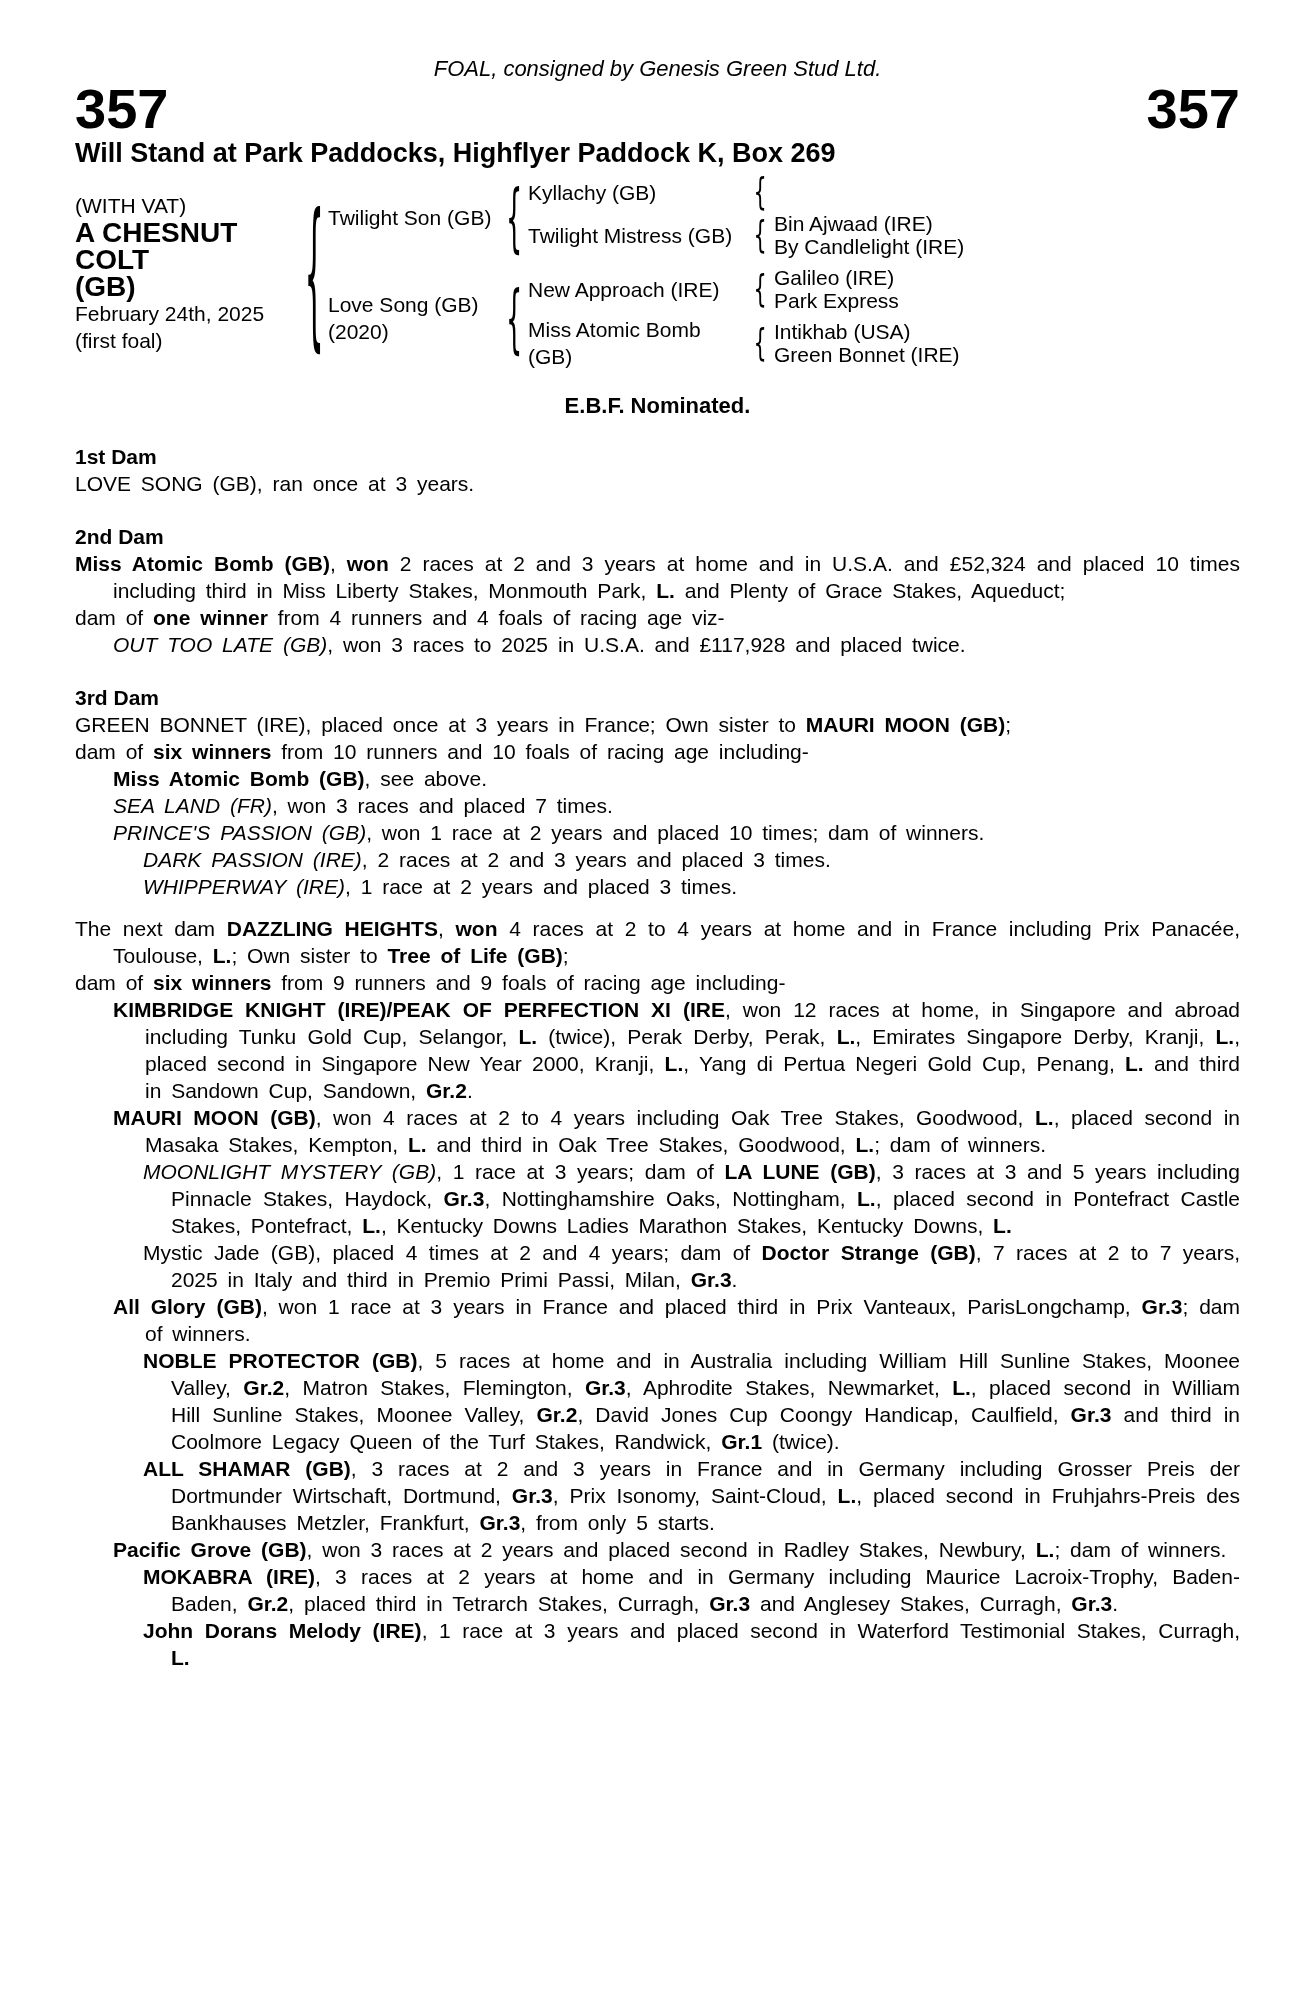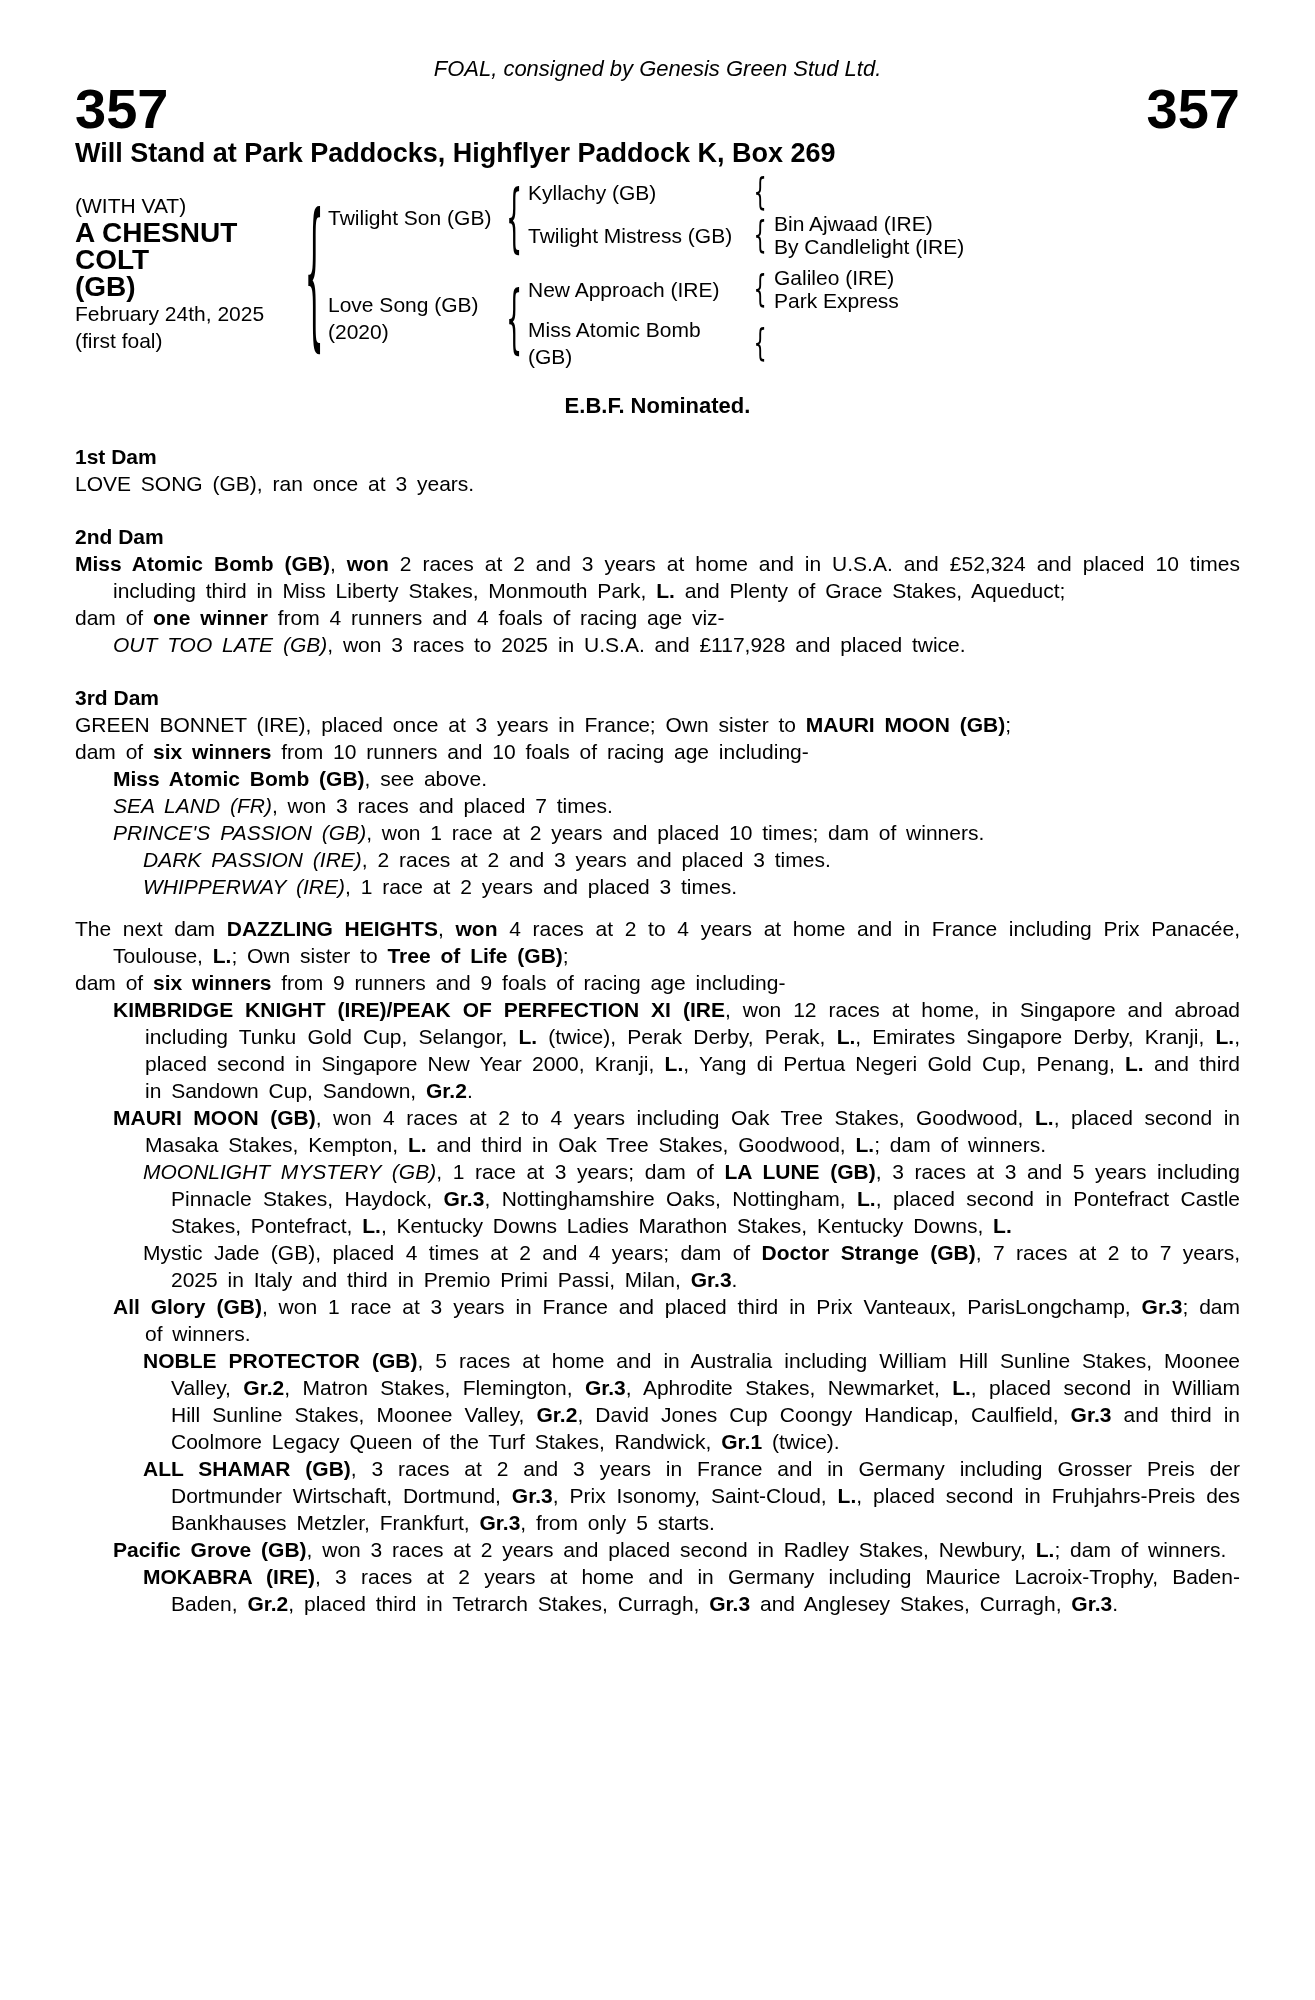--- a/index.html
+++ b/index.html
@@ -121,20 +121,24 @@
             <div class="gen3col">
               <div>Galileo (IRE)</div>
               <div>Park Express</div>
             </div>
           </div>
           <div class="gen2row">
             <div class="gen2name">Miss Atomic Bomb (GB)</div>
             <div class="brace bg3">
                 <span>{</span>
               </div>
+            <div class="gen3col">
+              <div>Intikhab (USA)</div>
+              <div>Green Bonnet (IRE)</div>
+            </div>
           </div>
         </div>
       </div>
 
     </div>
   </div>
 
   <div class="ebf">E.B.F. Nominated.</div>
 
   <div class="cat-body">
@@ -156,15 +160,16 @@
       <div class="para" style="padding-left: 38px; text-indent: -38px;"><span>dam of </span><span class="sb">six winners</span><span> from 9 runners and 9 foals of racing age including-</span></div>
       <div class="para" style="padding-left: 70px; text-indent: -32px;"><span class="sb">KIMBRIDGE KNIGHT (IRE)/PEAK OF PERFECTION XI (IRE</span><span>, won 12 races at home, in Singapore and abroad including Tunku Gold Cup, Selangor, </span><span class="sb">L.</span><span> (twice), Perak Derby, Perak, </span><span class="sb">L.</span><span>, Emirates Singapore Derby, Kranji, </span><span class="sb">L.</span><span>, placed second in Singapore New Year 2000, Kranji, </span><span class="sb">L.</span><span>, Yang di Pertua Negeri Gold Cup, Penang, </span><span class="sb">L.</span><span> and third in Sandown Cup, Sandown, </span><span class="sb">Gr.2</span><span>.</span></div>
       <div class="para" style="padding-left: 70px; text-indent: -32px;"><span class="sb">MAURI MOON (GB)</span><span>, won 4 races at 2 to 4 years including Oak Tree Stakes, Goodwood, </span><span class="sb">L.</span><span>, placed second in Masaka Stakes, Kempton, </span><span class="sb">L.</span><span> and third in Oak Tree Stakes, Goodwood, </span><span class="sb">L.</span><span>; dam of winners.</span></div>
       <div class="para" style="padding-left: 96px; text-indent: -28px;"><span class="si">MOONLIGHT MYSTERY (GB)</span><span>, 1 race at 3 years; dam of </span><span class="sb">LA LUNE (GB)</span><span>, 3 races at 3 and 5 years including Pinnacle Stakes, Haydock, </span><span class="sb">Gr.3</span><span>, Nottinghamshire Oaks, Nottingham, </span><span class="sb">L.</span><span>, placed second in Pontefract Castle Stakes, Pontefract, </span><span class="sb">L.</span><span>, Kentucky Downs Ladies Marathon Stakes, Kentucky Downs, </span><span class="sb">L.</span></div>
       <div class="para" style="padding-left: 96px; text-indent: -28px;"><span>Mystic Jade (GB), placed 4 times at 2 and 4 years; dam of </span><span class="sb">Doctor Strange (GB)</span><span>, 7 races at 2 to 7 years, 2025 in Italy and third in Premio Primi Passi, Milan, </span><span class="sb">Gr.3</span><span>.</span></div>
       <div class="para" style="padding-left: 70px; text-indent: -32px;"><span class="sb">All Glory (GB)</span><span>, won 1 race at 3 years in France and placed third in Prix Vanteaux, ParisLongchamp, </span><span class="sb">Gr.3</span><span>; dam of winners.</span></div>
       <div class="para" style="padding-left: 96px; text-indent: -28px;"><span class="sb">NOBLE PROTECTOR (GB)</span><span>, 5 races at home and in Australia including William Hill Sunline Stakes, Moonee Valley, </span><span class="sb">Gr.2</span><span>, Matron Stakes, Flemington, </span><span class="sb">Gr.3</span><span>, Aphrodite Stakes, Newmarket, </span><span class="sb">L.</span><span>, placed second in William Hill Sunline Stakes, Moonee Valley, </span><span class="sb">Gr.2</span><span>, David Jones Cup Coongy Handicap, Caulfield, </span><span class="sb">Gr.3</span><span> and third in Coolmore Legacy Queen of the Turf Stakes, Randwick, </span><span class="sb">Gr.1</span><span> (twice).</span></div>
       <div class="para" style="padding-left: 96px; text-indent: -28px;"><span class="sb">ALL SHAMAR (GB)</span><span>, 3 races at 2 and 3 years in France and in Germany including Grosser Preis der Dortmunder Wirtschaft, Dortmund, </span><span class="sb">Gr.3</span><span>, Prix Isonomy, Saint-Cloud, </span><span class="sb">L.</span><span>, placed second in Fruhjahrs-Preis des Bankhauses Metzler, Frankfurt, </span><span class="sb">Gr.3</span><span>, from only 5 starts.</span></div>
       <div class="para" style="padding-left: 70px; text-indent: -32px;"><span class="sb">Pacific Grove (GB)</span><span>, won 3 races at 2 years and placed second in Radley Stakes, Newbury, </span><span class="sb">L.</span><span>; dam of winners.</span></div>
       <div class="para" style="padding-left: 96px; text-indent: -28px;"><span class="sb">MOKABRA (IRE)</span><span>, 3 races at 2 years at home and in Germany including Maurice Lacroix-Trophy, Baden-Baden, </span><span class="sb">Gr.2</span><span>, placed third in Tetrarch Stakes, Curragh, </span><span class="sb">Gr.3</span><span> and Anglesey Stakes, Curragh, </span><span class="sb">Gr.3</span><span>.</span></div>
+      <div class="para" style="padding-left: 96px; text-indent: -28px;"><span class="sb">John Dorans Melody (IRE)</span><span>, 1 race at 3 years and placed second in Waterford Testimonial Stakes, Curragh, </span><span class="sb">L.</span></div>
     </div>
 
 </div>
 
 </body></html>

